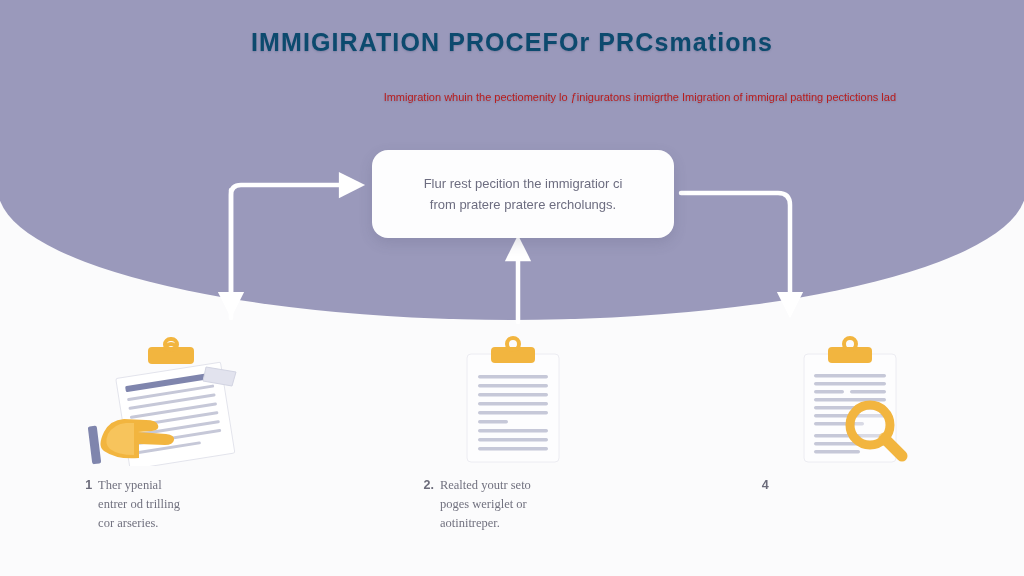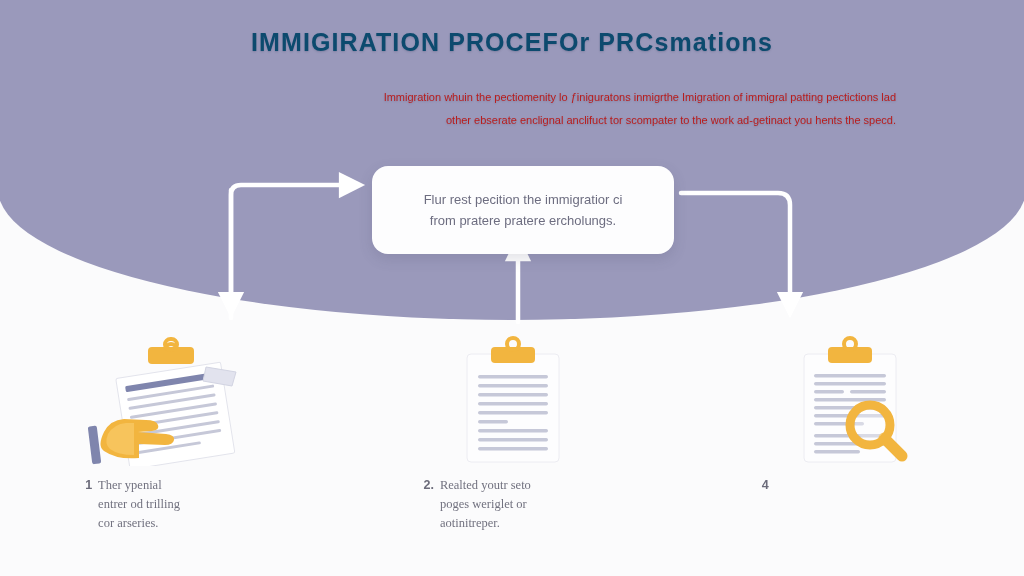--- a/index.html
+++ b/index.html
@@ -43,21 +43,20 @@
   .subtitle .ln{display:block;white-space:nowrap;}
 
   
   .card{
     position:absolute;left:372px;top:150px;width:302px;height:88px;
     background:#fdfdfe;
     border-radius:16px;
     box-shadow:0 5px 14px rgba(70,68,100,.16);
     display:flex;align-items:center;justify-content:center;
     z-index:4;
-    margin-top:16px;
   }
   .card-text{
     color:#6d6d80;
     font-size:13px;
     line-height:21px;
     text-align:center;
     padding:0 16px;
   }
   .card-text .ln{display:block;white-space:nowrap;}
 
@@ -99,21 +98,20 @@
 <div class="stage">
 
   <div class="hero">
     <div class="hero-inner"></div>
   </div>
 
   <div class="title">IMMIGIRATION PROCEFOr PRCsmations</div>
 
   <div class="subtitle">
     <span class="ln">Immigration whuin the pectiomenity lo ƒiniguratons inmigrthe Imigration of immigral patting pectictions lad</span>
-    <span class="ln">other ebserate enclignal anclifuct tor scompater to the work ad-getinact you hents the specd.</span>
   </div>
 
   <svg class="arrows" viewBox="0 0 1024 576">
     <defs>
       <marker id="ahead" viewBox="0 0 12 12" refX="6" refY="6" markerWidth="7" markerHeight="7" orient="auto-start-reverse">
         <path d="M1 1 L11 6 L1 11 Z" fill="#ffffff"></path>
       </marker>
     </defs>
 
     <g>

